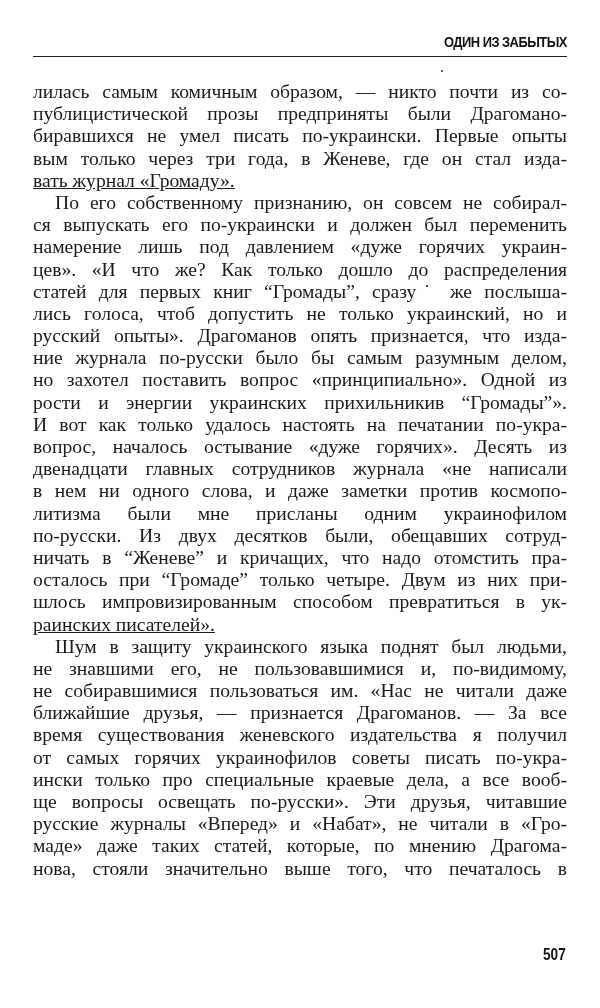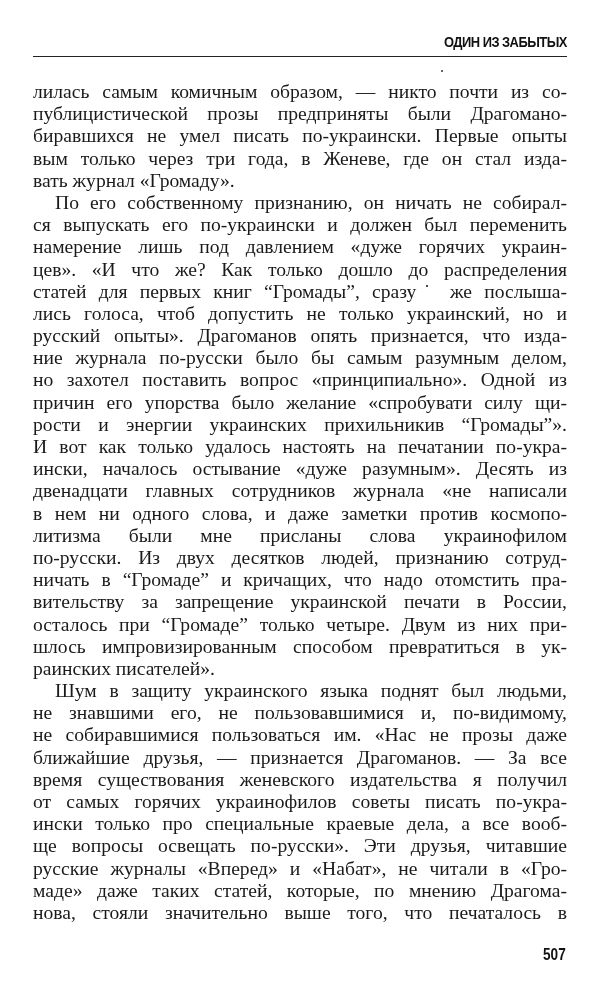--- a/index.html
+++ b/index.html
@@ -55,20 +55,21 @@
   }
   .line {
     display: block;
     white-space: nowrap;
     text-align: justify;
     text-align-last: justify;
     height: 22.2px;
   }
   .line.last {
     text-align-last: left;
+    text-decoration: underline;
   }
   .line.indent {
     padding-left: 22px;
   }
   .page-number {
     position: absolute;
     top: 946px;
     right: 34px;
     font-family: "Liberation Sans", "DejaVu Sans", sans-serif;
     font-weight: bold;
@@ -88,47 +89,45 @@
 
   <div class="body-text" id="body-text">
       <div>
         <span class="line">лилась самым комичным образом, — никто почти из со-</span>
         <span class="line">публицистической прозы предприняты были Драгомано-</span>
         <span class="line">биравшихся не умел писать по-украински. Первые опыты</span>
         <span class="line">вым только через три года, в Женеве, где он стал изда-</span>
         <span class="line last">вать журнал «Громаду».</span>
       </div>
       <div>
-        <span class="line indent">По его собственному признанию, он ничать не собирал-</span>
+        <span class="line indent">По его собственному признанию, он совсем не собирал-</span>
         <span class="line">ся выпускать его по-украински и должен был переменить</span>
         <span class="line">намерение лишь под давлением «дуже горячих украин-</span>
         <span class="line">цев». «И что же? Как только дошло до распределения</span>
         <span class="line">статей для первых книг “Громады”, сразу˙ же послыша-</span>
         <span class="line">лись голоса, чтоб допустить не только украинский, но и</span>
         <span class="line">русский опыты». Драгоманов опять признается, что изда-</span>
         <span class="line">ние журнала по-русски было бы самым разумным делом,</span>
         <span class="line">но захотел поставить вопрос «принципиально». Одной из</span>
-        <span class="line">причин его упорства было желание «спробувати силу щи-</span>
         <span class="line">рости и энергии украинских прихильникив “Громады”».</span>
         <span class="line">И вот как только удалось настоять на печатании по-укра-</span>
-        <span class="line">ински, началось остывание «дуже разумным». Десять из</span>
+        <span class="line">вопрос, началось остывание «дуже горячих». Десять из</span>
         <span class="line">двенадцати главных сотрудников журнала «не написали</span>
         <span class="line">в нем ни одного слова, и даже заметки против космопо-</span>
-        <span class="line">литизма были мне присланы слова украинофилом</span>
-        <span class="line">по-русски. Из двух десятков людей, признанию сотруд-</span>
-        <span class="line">ничать в “Громаде” и кричащих, что надо отомстить пра-</span>
-        <span class="line">вительству за запрещение украинской печати в России,</span>
+        <span class="line">литизма были мне присланы одним украинофилом</span>
+        <span class="line">по-русски. Из двух десятков были, обещавших сотруд-</span>
+        <span class="line">ничать в “Женеве” и кричащих, что надо отомстить пра-</span>
         <span class="line">осталось при “Громаде” только четыре. Двум из них при-</span>
         <span class="line">шлось импровизированным способом превратиться в ук-</span>
         <span class="line last">раинских писателей».</span>
       </div>
       <div>
         <span class="line indent">Шум в защиту украинского языка поднят был людьми,</span>
         <span class="line">не знавшими его, не пользовавшимися и, по-видимому,</span>
-        <span class="line">не собиравшимися пользоваться им. «Нас не прозы даже</span>
+        <span class="line">не собиравшимися пользоваться им. «Нас не читали даже</span>
         <span class="line">ближайшие друзья, — признается Драгоманов. — За все</span>
         <span class="line">время существования женевского издательства я получил</span>
         <span class="line">от самых горячих украинофилов советы писать по-укра-</span>
         <span class="line">ински только про специальные краевые дела, а все вооб-</span>
         <span class="line">ще вопросы освещать по-русски». Эти друзья, читавшие</span>
         <span class="line">русские журналы «Вперед» и «Набат», не читали в «Гро-</span>
         <span class="line">маде» даже таких статей, которые, по мнению Драгома-</span>
         <span class="line">нова, стояли значительно выше того, что печаталось в</span>
       </div>
     </div>

